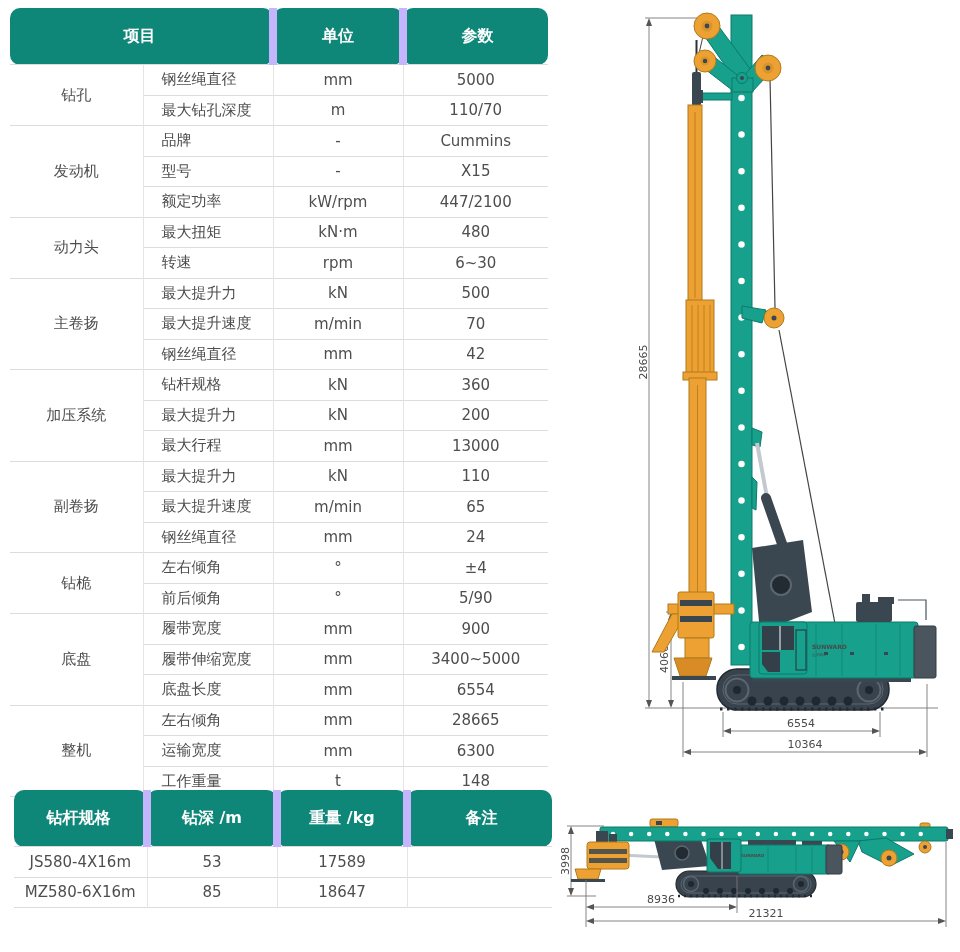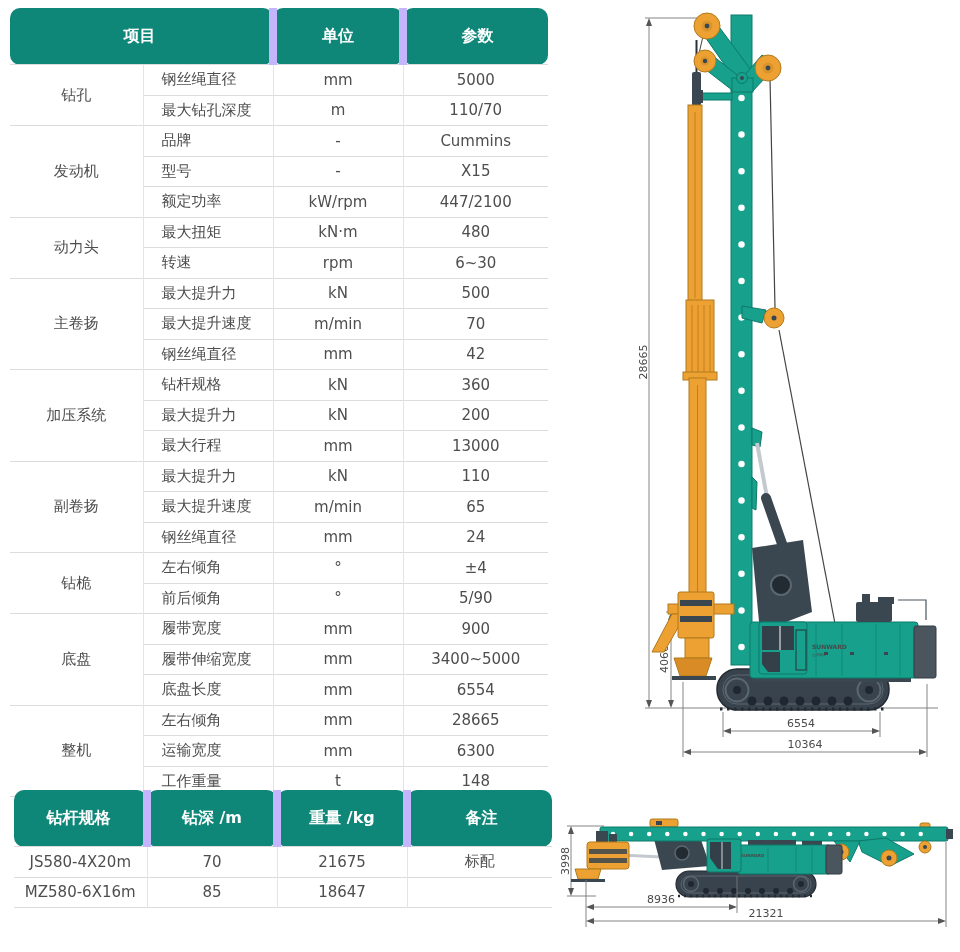--- a/index.html
+++ b/index.html
@@ -188,24 +188,24 @@
     <thead>
       <tr>
         <th>钻杆规格</th>
         <th>钻深 /m</th>
         <th>重量 /kg</th>
         <th>备注</th>
       </tr>
     </thead>
     <tbody id="pipe-body">
         <tr>
-          <td class="c1">JS580-4X20m</td>
-          <td class="c2">70</td>
-          <td class="c3">21675</td>
-          <td class="c4">标配</td>
+          <td class="c1">JS580-4X16m</td>
+          <td class="c2">53</td>
+          <td class="c3">17589</td>
+          <td class="c4"></td>
         </tr>
         <tr>
           <td class="c1">MZ580-6X16m</td>
           <td class="c2">85</td>
           <td class="c3">18647</td>
           <td class="c4"></td>
         </tr>
       </tbody>
   </table>
 

